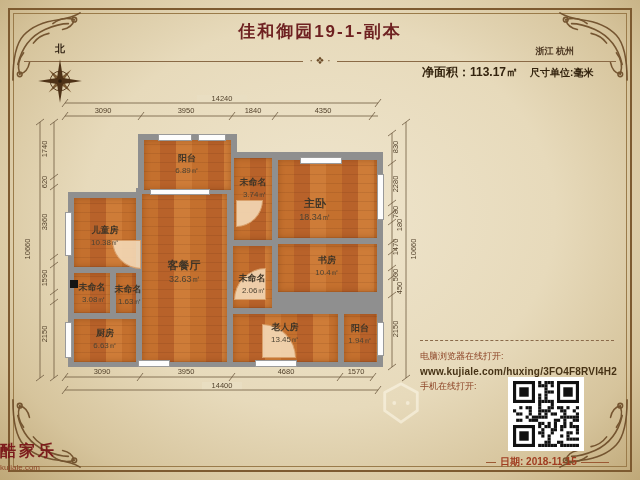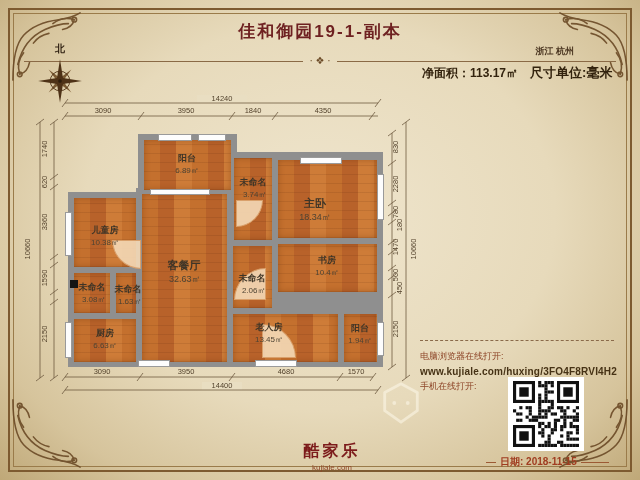--- a/index.html
+++ b/index.html
@@ -17,21 +17,21 @@
 
   .title{position:absolute;left:0;right:0;top:20px;text-align:center;
          font-size:17px;font-weight:bold;letter-spacing:2px;color:#6e2121;}
   .region{position:absolute;right:66px;top:45px;font-size:9px;font-weight:bold;color:#4a3520;}
   .divider{position:absolute;left:24px;right:24px;top:56px;display:flex;align-items:center;}
   .divider .line{flex:1;border-top:1px solid #8a6a46;}
   .divider .orn{color:#6b4a26;font-size:10px;padding:0 6px;line-height:10px;}
 
   .info{position:absolute;left:422px;top:64px;}
   .info .l1{font-size:12px;font-weight:bold;color:#33230e;}
-  .info .l1 .unit{margin-left:12px;font-size:13px;margin-top:9px;}
+  .info .l1 .unit{margin-left:12px;font-size:10px;margin-top:9px;}
   .info .l2{margin-top:7px;font-size:8.5px;color:#5a4426;}
 
   .compass{position:absolute;left:34px;top:42px;width:52px;text-align:center;}
   .compass .north{font-size:10px;font-weight:bold;color:#2e1f10;}
   .compass svg{width:46px;height:46px;margin-top:2px;}
 
   
   .dlab{position:absolute;font-size:7.5px;color:#53422c;text-align:center;width:40px;
         line-height:8px;}
   .dlab.bg{background:rgba(233,222,194,.9);}
@@ -57,21 +57,21 @@
   .footer-info{position:absolute;left:420px;top:340px;width:194px;border-top:1px dashed #8a6a4a;padding-top:6px;}
   .f-label{font-size:9px;font-weight:normal;color:#8d4527;margin-top:3px;}
   .f-url{font-size:10px;font-weight:bold;color:#463215;margin-top:3px;letter-spacing:.2px;}
   .qr{position:absolute;left:508px;top:377px;width:76px;height:74px;background:#fff;padding:4px;box-sizing:border-box;z-index:20;}
   .qr svg{width:100%;height:100%;fill:#111;}
   .watermark{position:absolute;left:378px;top:380px;z-index:30;display:flex;align-items:center;
              color:rgba(255,251,238,.55);pointer-events:none;}
   .watermark svg{width:46px;height:46px;opacity:.9;}
   .watermark .wm-text{font-size:44px;font-weight:bold;letter-spacing:2px;
       text-shadow:1px 1px 0 rgba(120,90,40,.15);}
-  .brand{position:absolute;left:0;right:0;top:441px;text-align:center;z-index:6;padding-left:24px;}
+  .brand{position:absolute;left:0;right:0;top:441px;z-index:6;}
   .brand .b1{font-size:16px;font-weight:bold;color:#7c1b1b;letter-spacing:3px;}
   .brand .b2{font-size:8px;color:#8d4527;margin-top:1px;}
   .date-row{position:absolute;top:455px;left:486px;display:flex;align-items:center;z-index:6;}
   .date-row .dash{border-top:1px solid #9c5a34;width:10px;margin-top:1px;}
   .date-row .dash.r{width:28px;}
   .date-text{font-size:10px;font-weight:bold;color:#a03c20;padding:0 4px;}
 </style>
 </head>
 <body>
 
@@ -272,21 +272,21 @@
     <div class="rarea">3.08㎡</div>
   </div>
 <div class="rlabel" style="left:128px;top:283px">
     <div class="rname">未命名</div>
     <div class="rarea">1.63㎡</div>
   </div>
 <div class="rlabel" style="left:105px;top:327px">
     <div class="rname">厨房</div>
     <div class="rarea">6.63㎡</div>
   </div>
-<div class="rlabel" style="left:269px;top:321px">
+<div class="rlabel" style="left:285px;top:321px">
     <div class="rname">老人房</div>
     <div class="rarea">13.45㎡</div>
   </div>
 <div class="rlabel" style="left:360px;top:322px">
     <div class="rname">阳台</div>
     <div class="rarea">1.94㎡</div>
   </div>
 
 <div class="footer-info">
   <div class="f-label">电脑浏览器在线打开:</div>

